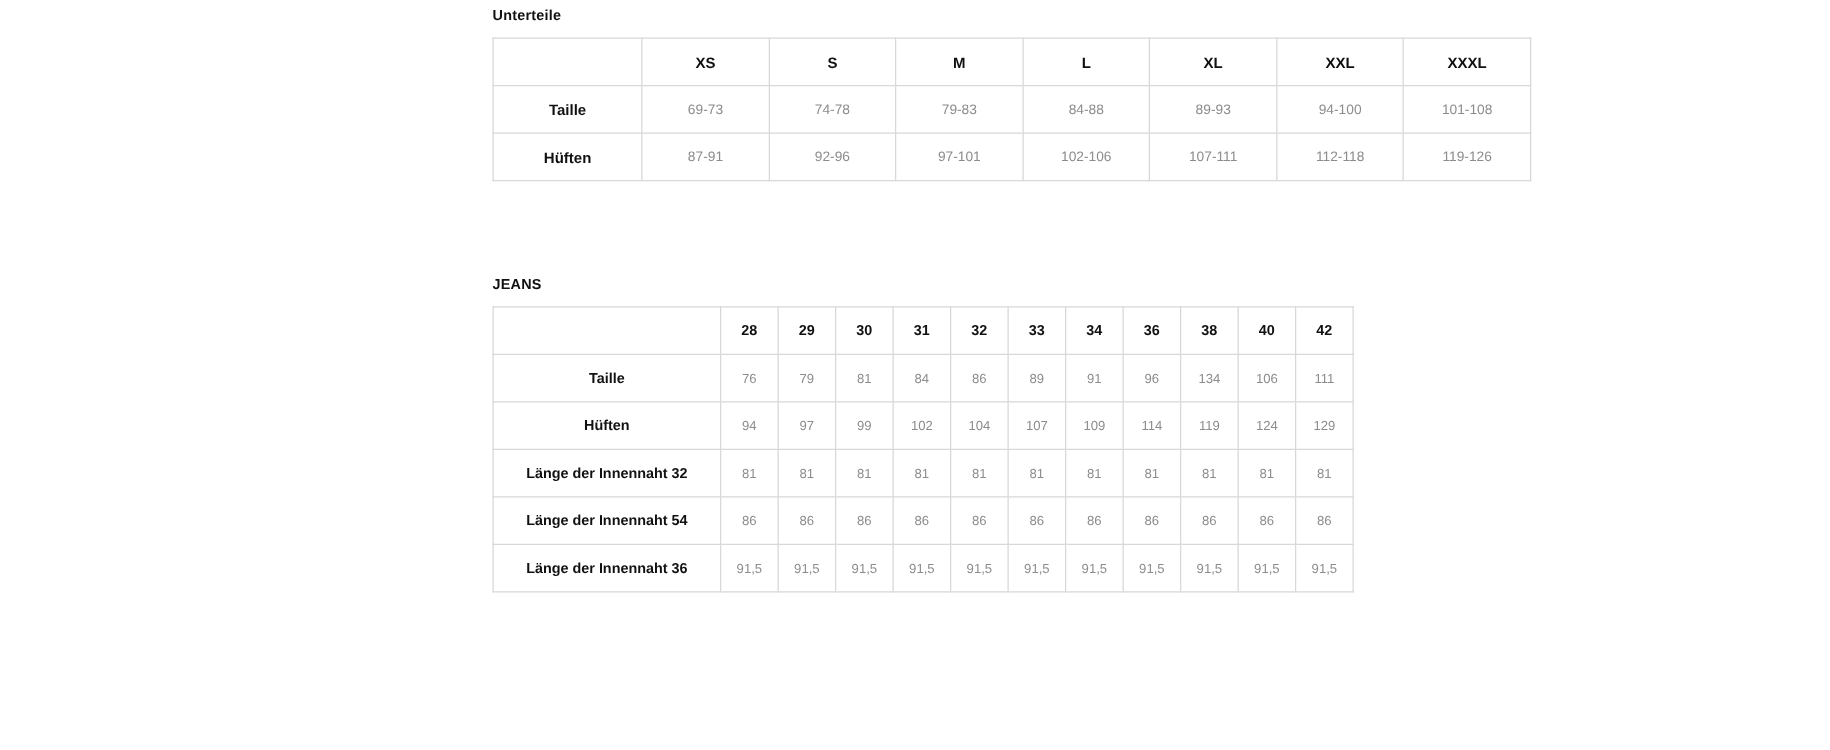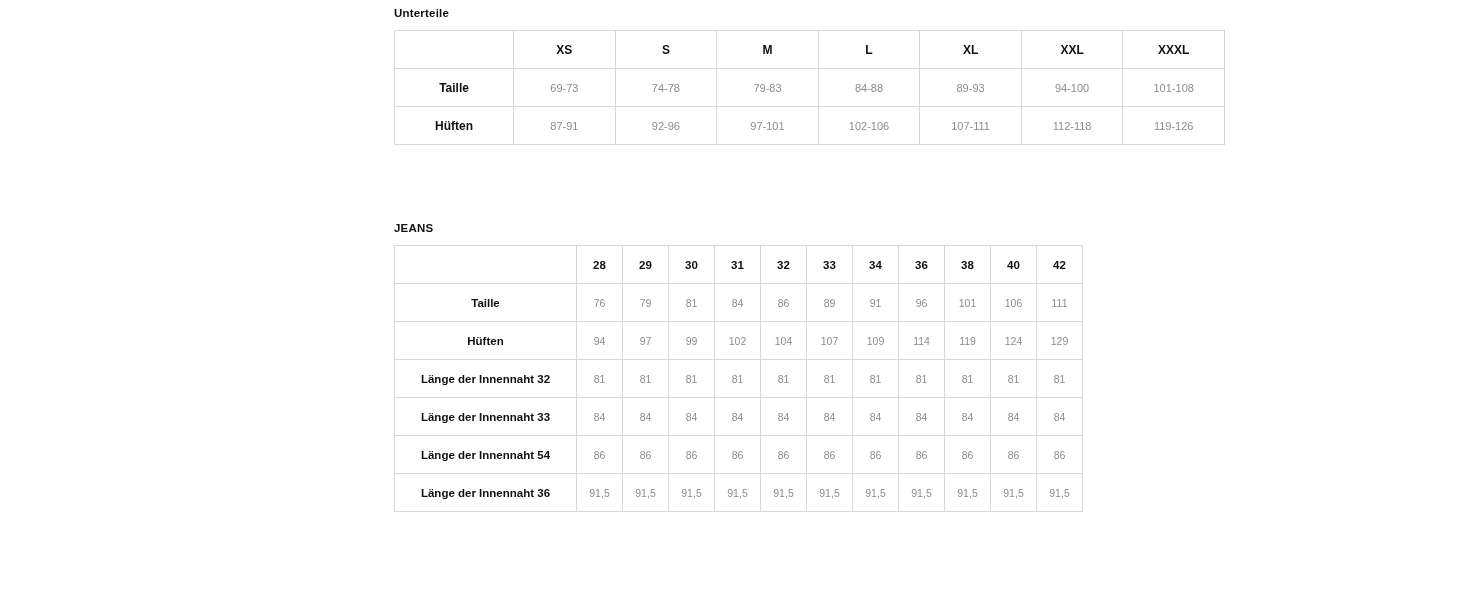--- a/index.html
+++ b/index.html
@@ -179,21 +179,21 @@
         <tr>
           <th>Taille</th>
           <td>76</td>
           <td>79</td>
           <td>81</td>
           <td>84</td>
           <td>86</td>
           <td>89</td>
           <td>91</td>
           <td>96</td>
-          <td>101</td>
+          <td>134</td>
           <td>106</td>
           <td>111</td>
         </tr>
         <tr>
           <th>Hüften</th>
           <td>94</td>
           <td>97</td>
           <td>99</td>
           <td>102</td>
           <td>104</td>
@@ -212,34 +212,20 @@
           <td>81</td>
           <td>81</td>
           <td>81</td>
           <td>81</td>
           <td>81</td>
           <td>81</td>
           <td>81</td>
           <td>81</td>
         </tr>
         <tr>
-          <th>Länge der Innennaht 33</th>
-          <td>84</td>
-          <td>84</td>
-          <td>84</td>
-          <td>84</td>
-          <td>84</td>
-          <td>84</td>
-          <td>84</td>
-          <td>84</td>
-          <td>84</td>
-          <td>84</td>
-          <td>84</td>
-        </tr>
-        <tr>
           <th>Länge der Innennaht 54</th>
           <td>86</td>
           <td>86</td>
           <td>86</td>
           <td>86</td>
           <td>86</td>
           <td>86</td>
           <td>86</td>
           <td>86</td>
           <td>86</td>

